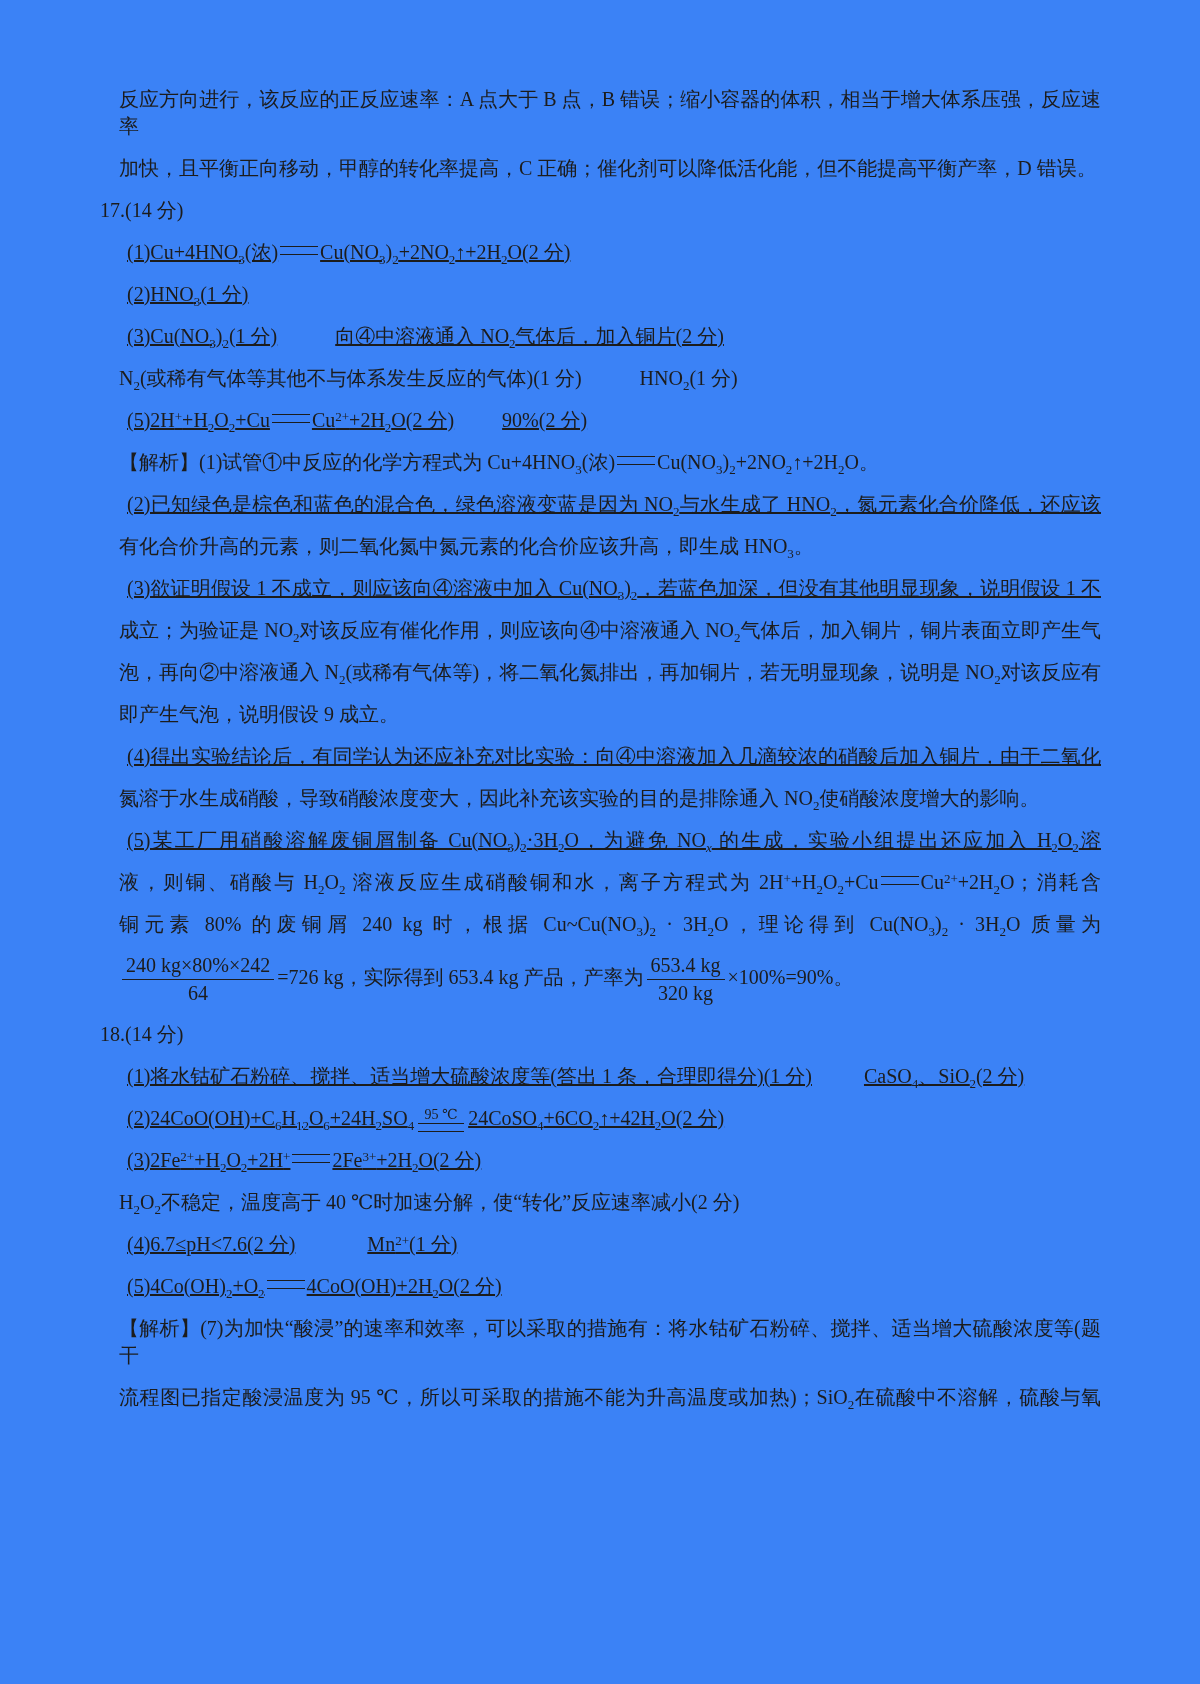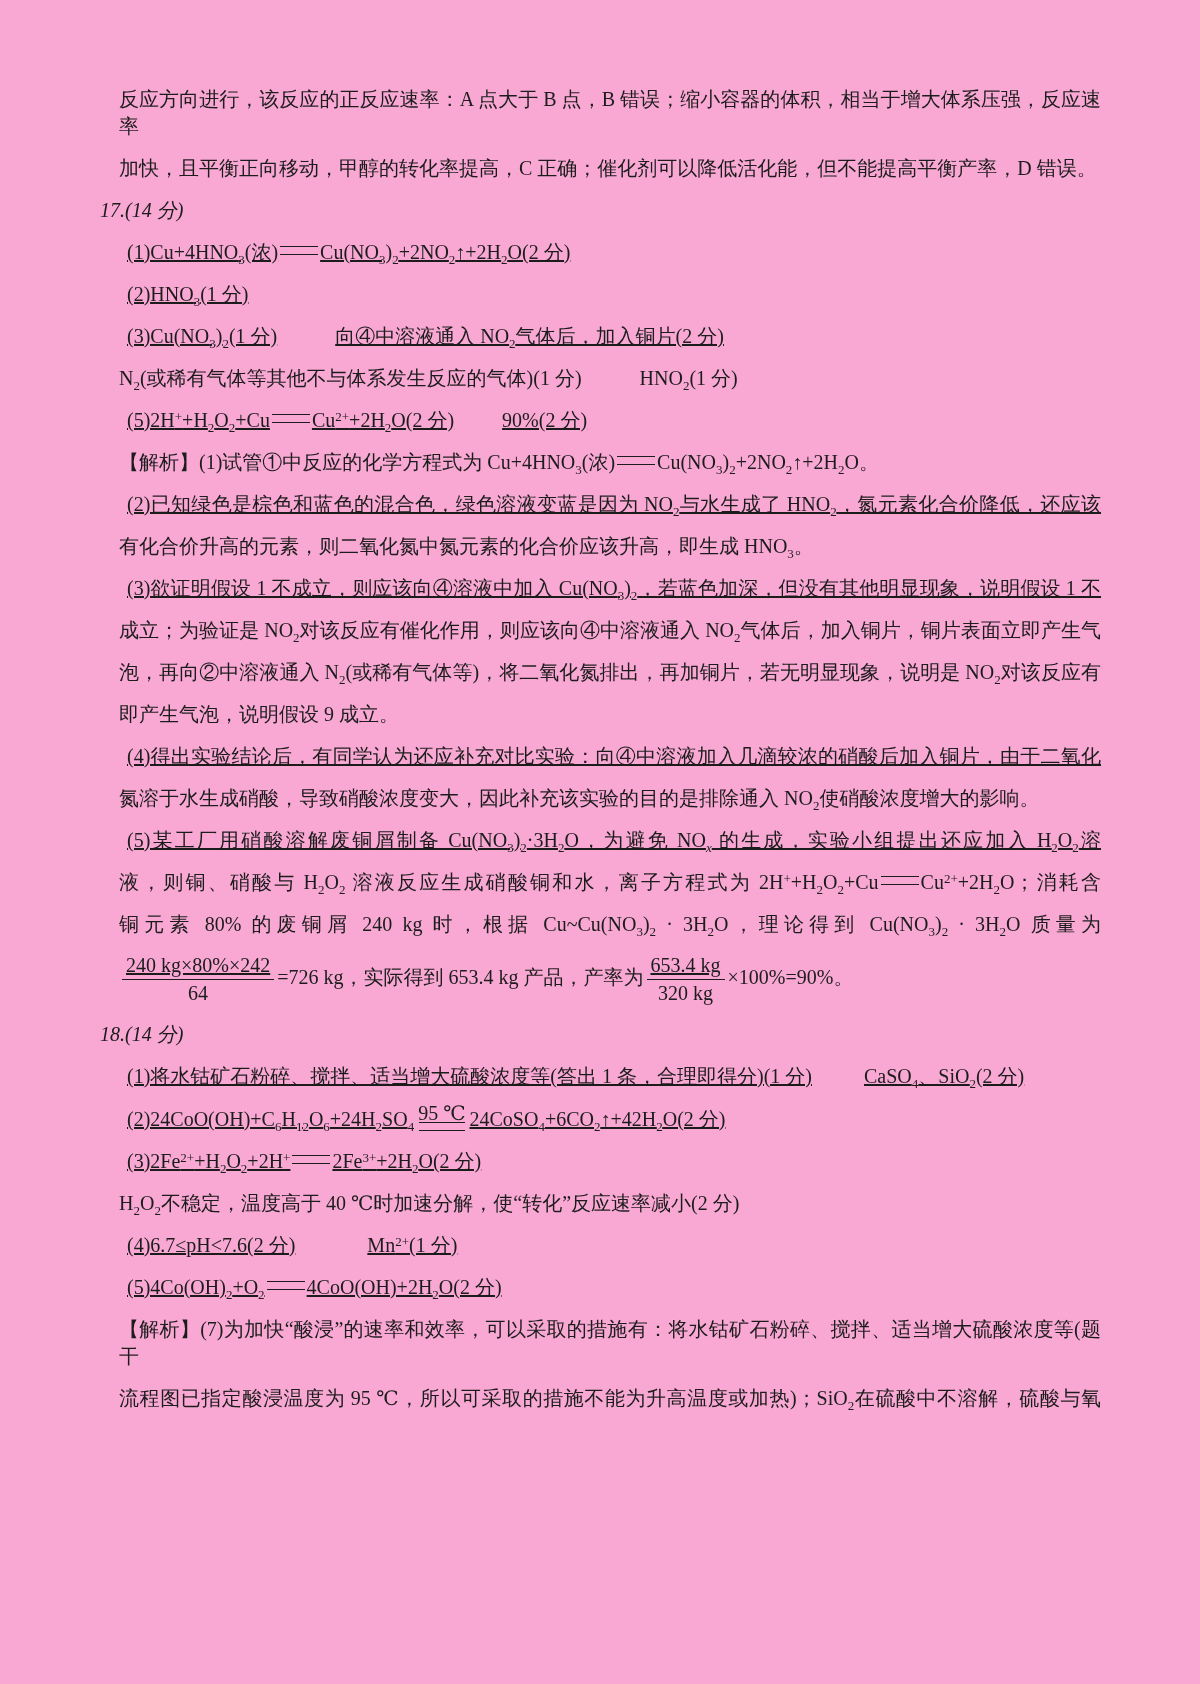--- a/index.html
+++ b/index.html
@@ -1,48 +1,48 @@
 <!DOCTYPE html>
 <html><head>
 <meta charset="utf-8">
 <style>
   html,body{margin:0;padding:0;background:#ffffff;}
   .page{
     position:relative;
     width:1200px;height:1684px;
-    background:#f9a8d4;
+    background:#3b82f6;
     box-sizing:border-box;
     padding:86px 99px 0 100px;
     font-family:"Liberation Serif","DejaVu Serif",serif;
     color:#1c1c1c;
     overflow:hidden;
   }
   .ln{
     font-size:20px;
     line-height:27px;
     margin:0 0 15px 19px;
     white-space:normal;
   }
-  .ln.qnum{margin-left:0;font-style:italic;}
+  .ln.qnum{margin-left:0;}
   .ln.item{margin-left:27px;text-decoration:underline;}
   .ln.just{text-align:justify;text-align-last:justify;}
   sub.sb{font-size:13px;line-height:0;vertical-align:-5px;}
   sub.sb.it{font-style:italic;}
   sup.sp{font-size:13px;line-height:0;vertical-align:6px;}
   .dl{
     display:inline-block;width:38px;height:7px;
     border-top:1.6px solid currentColor;
     border-bottom:1.6px solid currentColor;
     vertical-align:4px;margin:0 2px;
   }
   .dlc{display:inline-block;vertical-align:6px;text-align:center;margin:0 4px;}
-  .dlc .cond{display:block;font-size:20px;line-height:17px;white-space:nowrap;}
+  .dlc .cond{display:block;font-size:14px;line-height:17px;white-space:nowrap;}
   .dlc .dl{display:block;width:46px;margin:0 auto;vertical-align:unset;}
   .frac{display:inline-block;vertical-align:middle;text-align:center;margin:0 3px;}
-  .frac .fn{display:block;line-height:25px;padding:0 4px 1px;border-bottom:1.5px solid currentColor;text-decoration:underline;}
+  .frac .fn{display:block;line-height:25px;padding:0 4px 1px;border-bottom:1.5px solid currentColor;}
   .frac .fd{display:block;line-height:25px;padding-top:1px;}
   .gap{display:inline-block;height:1px;}
 </style>
 </head>
 <body>
 
 <div class="page">
   <div id="doc-body">
       <div class="ln cont just">反应方向进行，该反应的正反应速率：A 点大于 B 点，B 错误；缩小容器的体积，相当于增大体系压强，反应速率</div>
       <div class="ln cont">加快，且平衡正向移动，甲醇的转化率提高，C 正确；催化剂可以降低活化能，但不能提高平衡产率，D 错误。</div>

